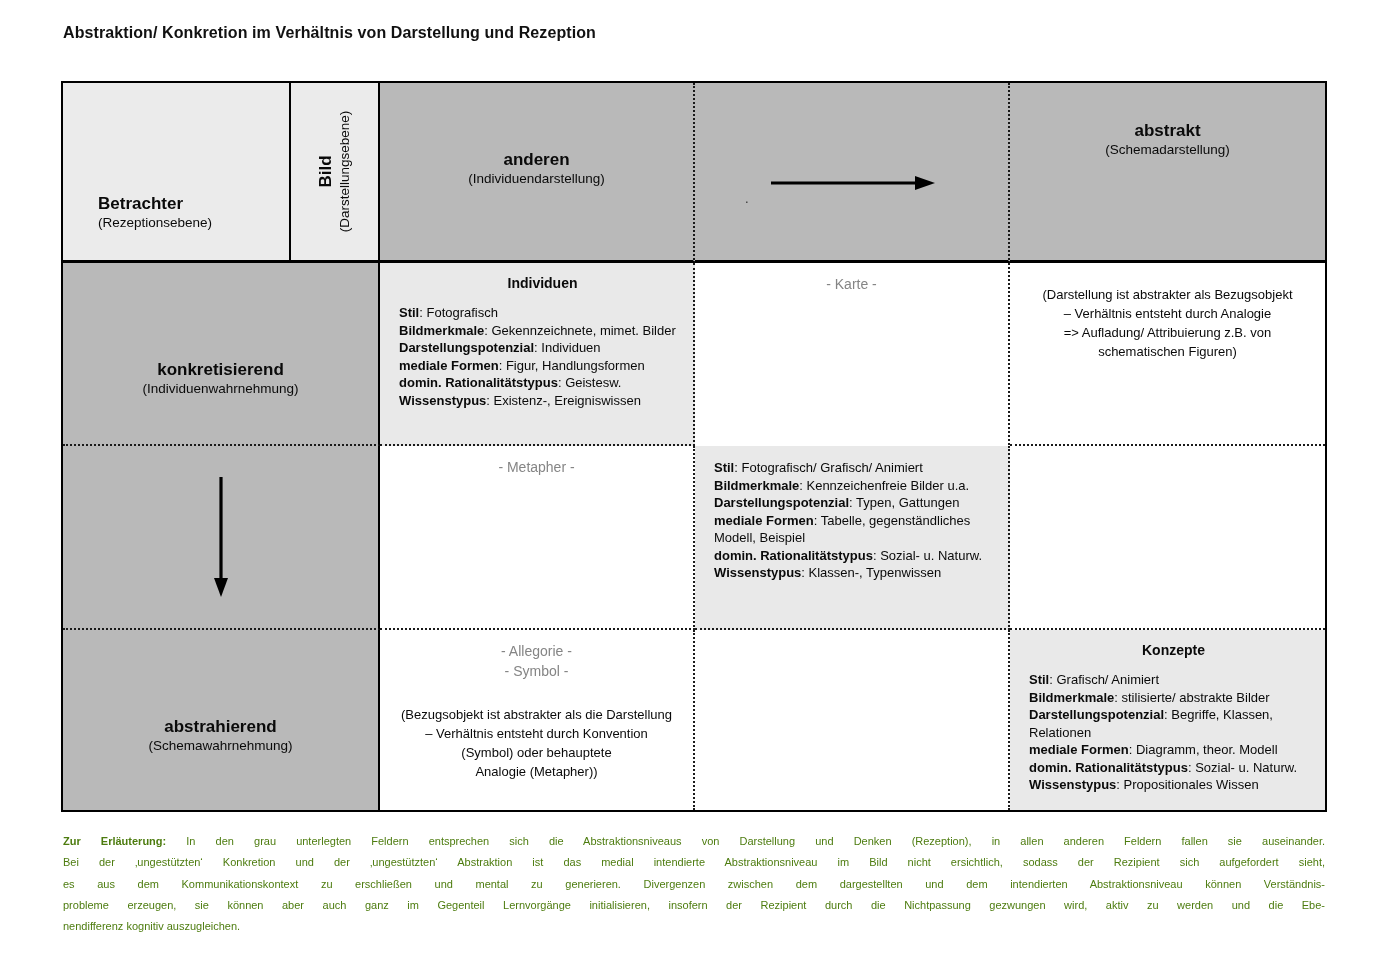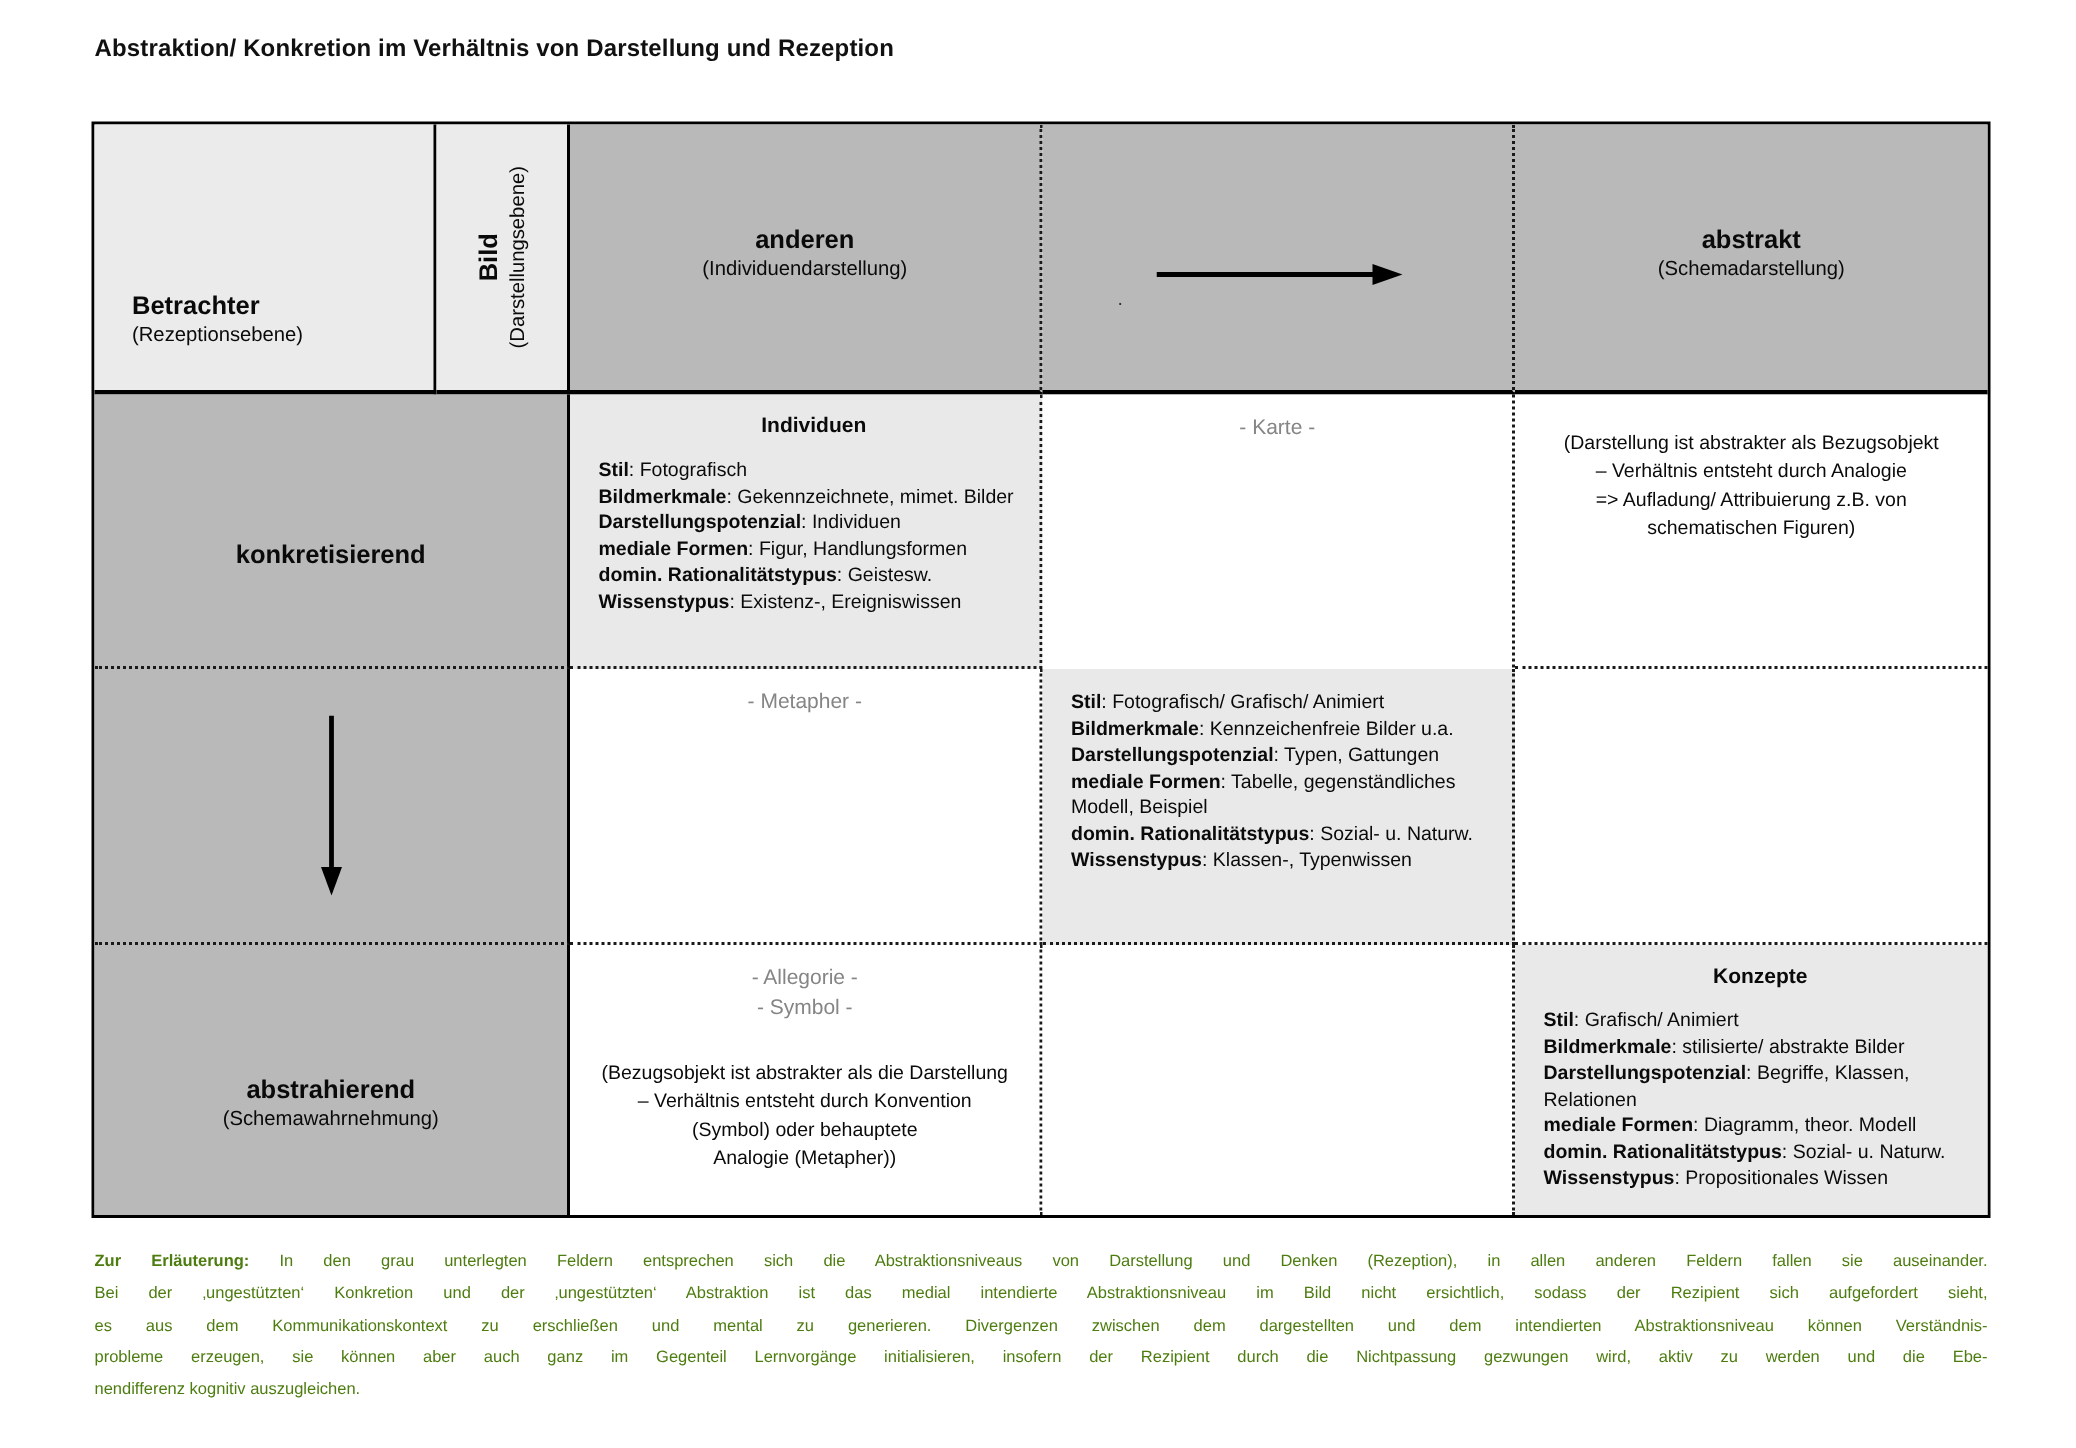--- a/index.html
+++ b/index.html
@@ -25,26 +25,26 @@
   .br-solid{border-right:2px solid #000;}
   .br-dot{border-right:2px dotted #1a1a1a;}
   .bb-solid{border-bottom:3px solid #000;}
   .bb-dot{border-bottom:2px dotted #1a1a1a;}
 
   
   .hcell{text-align:center;}
   .big-label{font-size:17px;font-weight:bold;line-height:21px;color:#0a0a0a;}
   .sub-label{font-size:13.5px;line-height:18px;color:#0a0a0a;}
 
-  #c-betrachter{left:0;top:0;width:228px;height:180px;padding:110px 0 0 25px;text-align:left;}
+  #c-betrachter{left:0;top:0;width:228px;height:180px;padding:110px 0 0 35px;text-align:left;}
   #c-bild{left:228px;top:0;width:89px;height:180px;display:flex;align-items:center;justify-content:center;}
   #c-bild .vert{transform:rotate(-90deg);text-align:center;white-space:nowrap;}
   #c-konkret{left:317px;top:0;width:315px;height:180px;padding-top:66px;}
   #c-mid{left:632px;top:0;width:315px;height:180px;}
-  #c-abstrakt{left:947px;top:0;width:315px;height:180px;padding-top:66px;}
+  #c-abstrakt{left:947px;top:0;width:315px;height:180px;padding-top:37px;}
   #header-arrow{position:absolute;left:76px;top:92px;}
   #stray-mark{position:absolute;left:50px;top:108px;font-size:13px;color:#333;}
 
   
   #r2-left{left:0;top:180px;width:317px;height:183px;text-align:center;padding-top:96px;}
   #r2-individuen{left:317px;top:180px;width:315px;height:183px;}
   #r2-karte{left:632px;top:180px;width:315px;height:222px;text-align:center;padding-top:11px;}
   #r2-note{left:947px;top:180px;width:315px;height:183px;text-align:center;padding-top:22px;}
 
   #r3-left{left:0;top:363px;width:317px;height:184px;display:flex;align-items:center;justify-content:center;}
@@ -105,20 +105,21 @@
     <span id="stray-mark">.</span>
   </div>
 
   <div id="c-abstrakt" class="cell hcell bg-dark bb-solid">
     <div class="big-label">abstrakt</div>
     <div class="sub-label">(Schemadarstellung)</div>
   </div>
 
   <div id="r2-left" class="cell bg-dark br-solid bb-dot">
     <div class="big-label">konkretisierend</div>
+    <div class="sub-label">(Individuenwahrnehmung)</div>
   </div>
 
   <div id="r2-individuen" class="cell bg-cell-light br-dot bb-dot">
     <div class="cell-title">Individuen</div>
     <div class="attr-list">
       <div class="attr"><span class="al">Stil</span><span class="av">: Fotografisch</span></div>
       <div class="attr"><span class="al">Bildmerkmale</span><span class="av">: Gekennzeichnete, mimet. Bilder</span></div>
       <div class="attr"><span class="al">Darstellungspotenzial</span><span class="av">: Individuen</span></div>
       <div class="attr"><span class="al">mediale Formen</span><span class="av">: Figur, Handlungsformen</span></div>
       <div class="attr"><span class="al">domin. Rationalitätstypus</span><span class="av">: Geistesw.</span></div>

